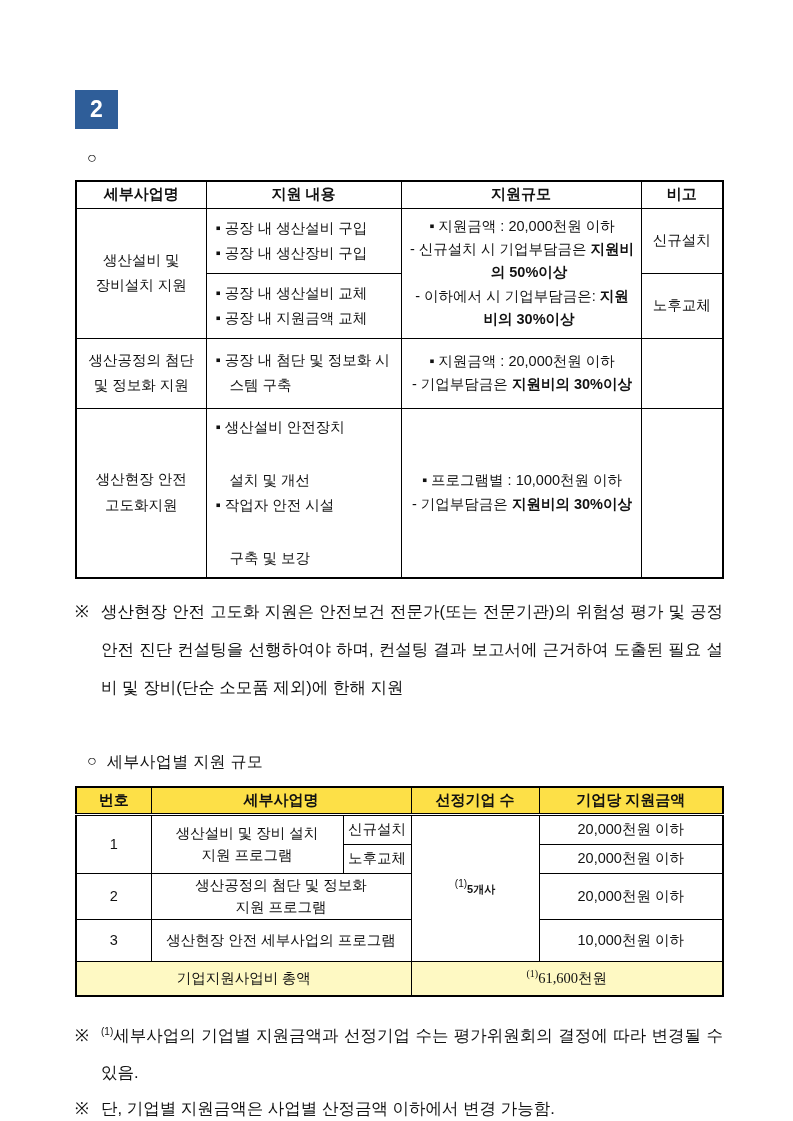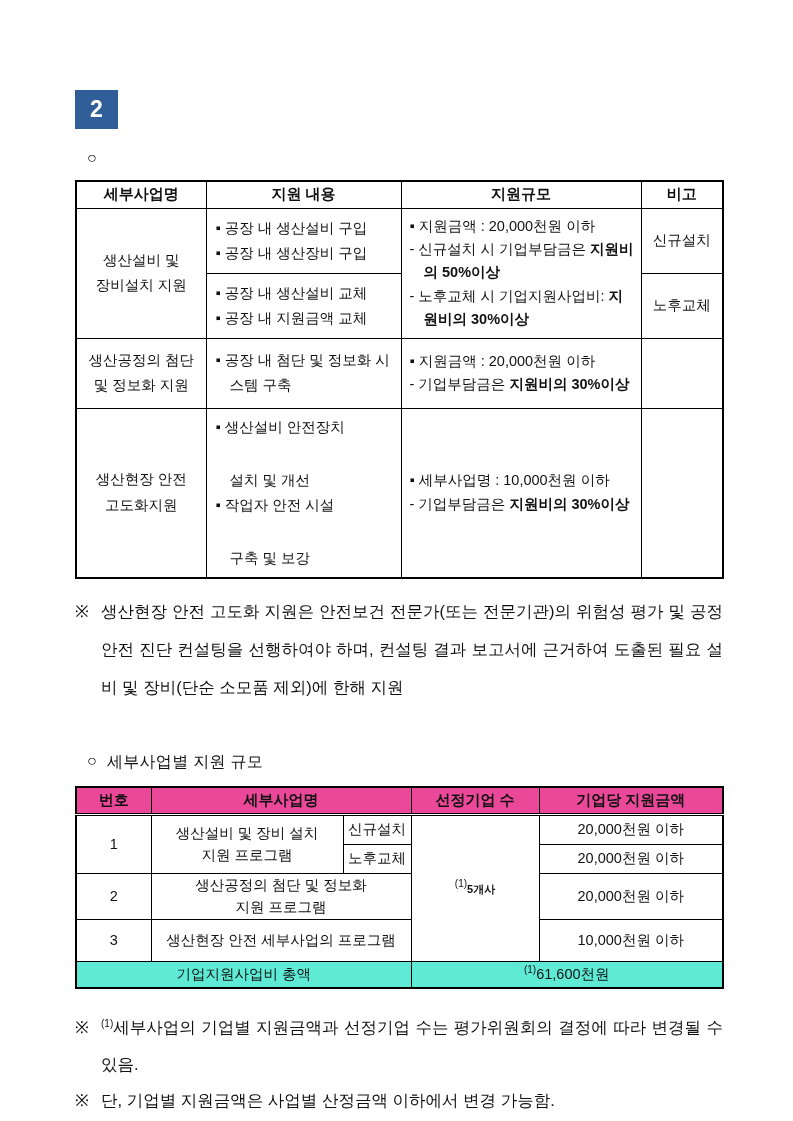--- a/index.html
+++ b/index.html
@@ -27,45 +27,45 @@
   .heading-2 { margin-top:46px; }
 
   
   table { border-collapse:collapse; table-layout:fixed; width:647px; border:2px solid #000; }
   td { border:1px solid #000; font-size:14.5px; vertical-align:middle; color:#111; }
   .th { font-weight:bold; text-align:center; height:27px; font-size:15px; }
 
   
   .t1 .c-name { text-align:center; line-height:1.75; }
   .t1 .c-content { padding:6px 4px 6px 9px; line-height:1.72; text-align:left; }
-  .t1 .c-scale { padding:6px 6px 6px 8px; line-height:1.62; text-align:left; }
+  .t1 .c-scale { padding:6px 6px 6px 8px; line-height:1.62; text-align:center; }
   .t1 .c-note { text-align:center; }
   .hang { padding-left:14px; text-indent:-14px; }
   .cont { padding-left:14px;margin-top:28px; }
   .t1 .h-r1a td { height:57px; }
   .t1 .h-r1b td { height:58px; }
   .t1 .h-r2 td { height:70px; }
   .t1 .h-r3 td { height:86px; }
 
   
   .note { display:flex; font-size:16.5px; line-height:2.3; margin-top:14px; }
   .note .marker { width:26px; flex-shrink:0; }
   .note .body { flex:1; text-align:justify; }
   .note-after-t2 { margin-top:20px; line-height:2.2; }
   .note-tight { margin-top:0; line-height:2.2; }
 
   
   .t2 td { text-align:center; }
-  .t2 .th { background:#ec4899; border-bottom:3px double #000; }
+  .t2 .th { background:#fde047; border-bottom:3px double #000; }
   .t2 .h-r1a td { height:30px; }
   .t2 .h-r1b td { height:29px; }
   .t2 .h-r2 td { height:45px; }
   .t2 .h-r3 td { height:42px; }
   .t2 .name2 { line-height:1.55;margin-left:30px; }
-  .t2 .total td { background:#5eead4; height:27px; }
+  .t2 .total td { background:#fef9c3; height:35px;font-family:Liberation Serif, serif; }
   .t2 .sel-bold { font-weight:bold; font-size:11px; }
   sup { font-size:10px; vertical-align:super; line-height:0; }
 
   
   .closing { display:flex; font-size:16.5px; line-height:2.15; margin-top:42px; margin-left:12px; }
   .closing .marker { width:28px; flex-shrink:0; }
   .closing .body { flex:1; }
 </style>
 </head>
 <body>
@@ -99,21 +99,21 @@
           <div>생산설비 및</div>
           <div>장비설치 지원</div>
         </td>
         <td class="c-content">
           <div class="hang">▪ 공장 내 생산설비 구입</div>
           <div class="hang">▪ 공장 내 생산장비 구입</div>
         </td>
         <td class="c-scale" rowspan="2">
           <div class="hang">▪ 지원금액 : 20,000천원 이하</div>
           <div class="hang"><span>- 신규설치 시 기업부담금은 </span><b>지원비의 50%이상</b></div>
-          <div class="hang"><span>- 노후교체 시 기업지원사업비: </span><b>지원비의 30%이상</b></div>
+          <div class="hang"><span>- 이하에서 시 기업부담금은: </span><b>지원비의 30%이상</b></div>
         </td>
         <td class="c-note">신규설치</td>
       </tr>
       <tr class="h-r1b">
         <td class="c-content">
           <div class="hang">▪ 공장 내 생산설비 교체</div>
           <div class="hang">▪ 공장 내 지원금액 교체</div>
         </td>
         <td class="c-note">노후교체</td>
       </tr>
@@ -136,21 +136,21 @@
           <div>생산현장 안전</div>
           <div>고도화지원</div>
         </td>
         <td class="c-content">
           <div class="hang">▪ 생산설비 안전장치</div>
           <div class="cont">설치 및 개선</div>
           <div class="hang">▪ 작업자 안전 시설</div>
           <div class="cont">구축 및 보강</div>
         </td>
         <td class="c-scale">
-          <div class="hang">▪ 세부사업명 : 10,000천원 이하</div>
+          <div class="hang">▪ 프로그램별 : 10,000천원 이하</div>
           <div class="hang"><span>- 기업부담금은 </span><b>지원비의 30%이상</b></div>
         </td>
         <td class="c-note"></td>
       </tr>
     </tbody>
   </table>
 
   <div class="note">
     <span class="marker">※</span>
     <span class="body">생산현장 안전 고도화 지원은 안전보건 전문가(또는 전문기관)의 위험성 평가 및 공정 안전 진단 컨설팅을 선행하여야 하며, 컨설팅 결과 보고서에 근거하여 도출된 필요 설비 및 장비(단순 소모품 제외)에 한해 지원</span>

